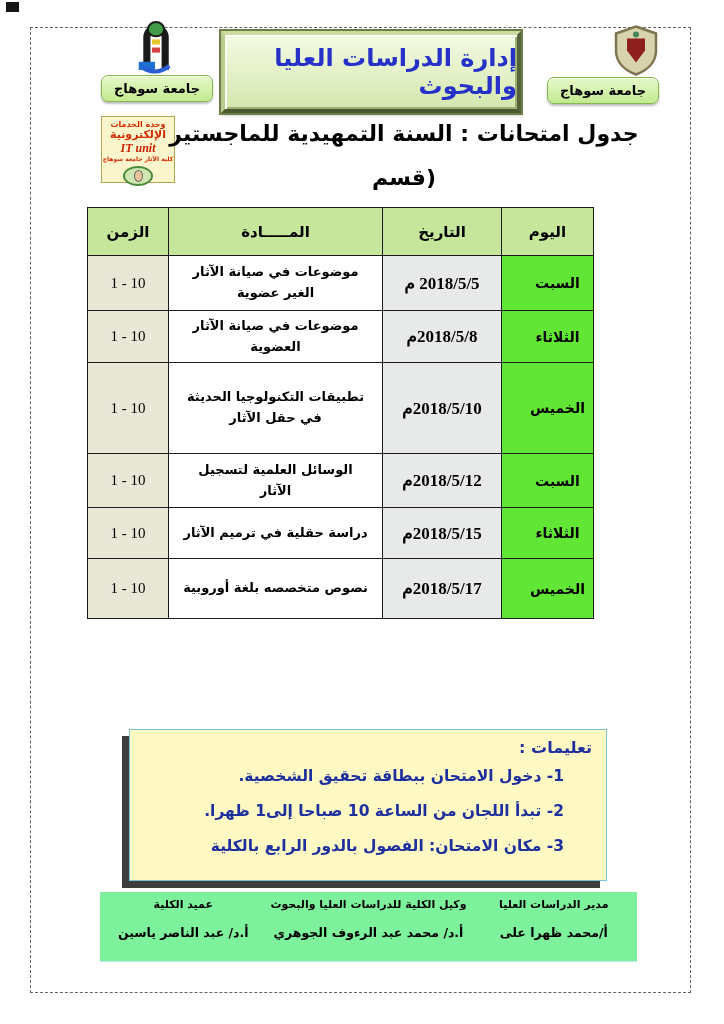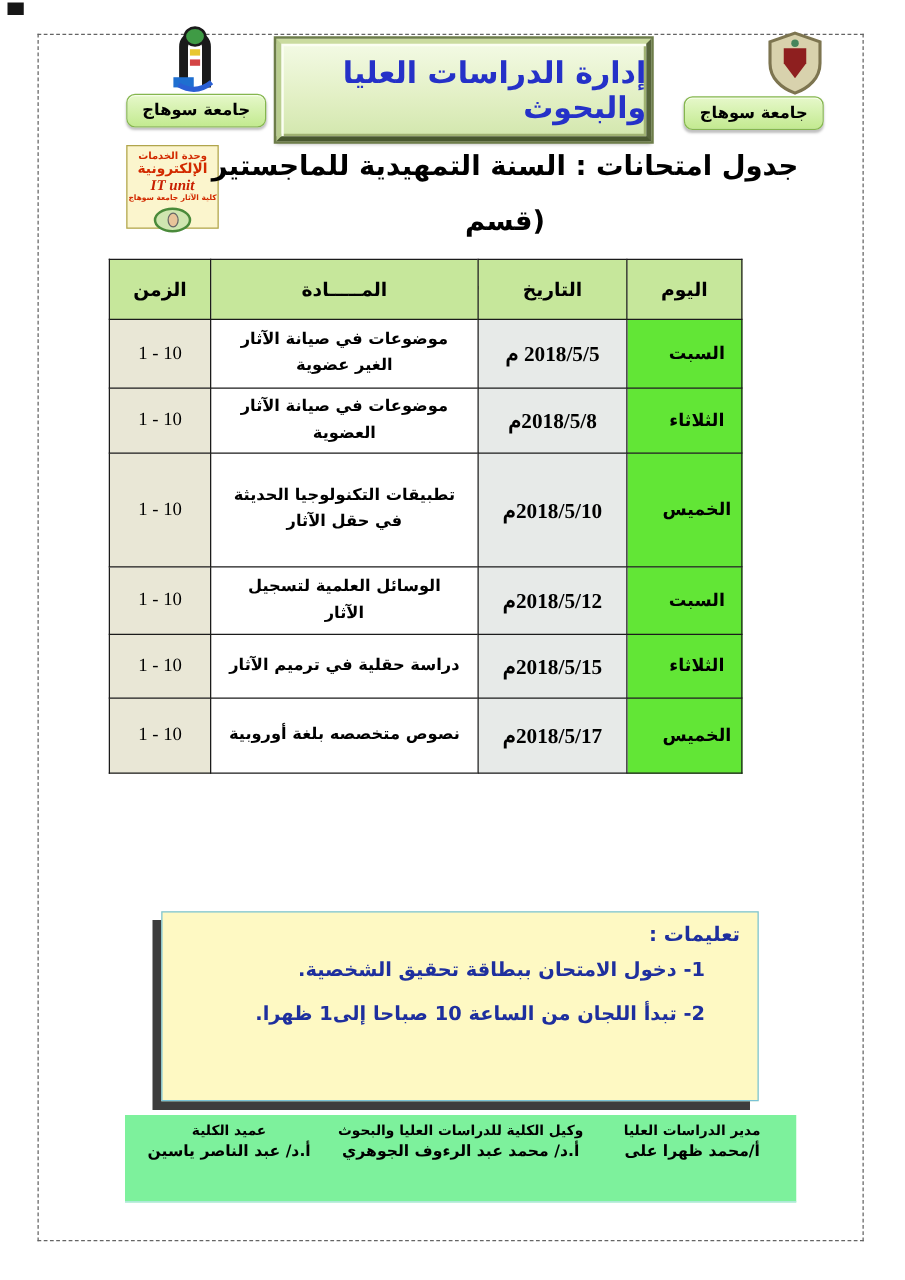--- a/index.html
+++ b/index.html
@@ -85,21 +85,21 @@
   .inst-item  { font-size:15.5px; font-weight:bold; line-height:35px; padding-right:28px; }
 
   
   .footer-bar {
     left:100px; top:892px; width:537px; height:70px;
     background:#7df19c; border-bottom:1px solid #bfe6ec;
     display:grid; grid-template-columns:31% 38% 31%;
   }
   .sig-col { text-align:center; }
   .sig-role { font-size:11px; font-weight:bold; margin-top:6px; }
-  .sig-name { font-size:12.5px; font-weight:bold; margin-top:2px; }
+  .sig-name { font-size:12.5px; font-weight:bold; margin-top:14px; }
 </style>
 </head>
 <body>
 
 <div class="abs corner-mark"></div>
 
 <div class="abs page-frame"></div>
 
 <div class="abs logo-college">
   <svg viewBox="0 0 60 56" width="62" height="57">
@@ -197,20 +197,21 @@
       <td class="time">10 - 1</td>
     </tr>
   </tbody>
     </table>
 </div>
 
 <div class="abs instructions">
   <div class="inst-title">تعليمات :</div>
   <div class="inst-item">1- دخول الامتحان ببطاقة تحقيق الشخصية.</div>
   <div class="inst-item">2- تبدأ اللجان من الساعة 10 صباحا إلى1 ظهرا.</div>
+  <div class="inst-item">3- مكان الامتحان: الفصول بالدور الرابع بالكلية</div>
 </div>
 
 <div class="abs footer-bar">
   <div class="sig-col">
     <div class="sig-role">مدير الدراسات العليا</div>
     <div class="sig-name">أ/محمد ظهرا على</div>
   </div>
   <div class="sig-col">
     <div class="sig-role">وكيل الكلية للدراسات العليا والبحوث</div>
     <div class="sig-name">أ.د/ محمد عبد الرءوف الجوهري</div>

